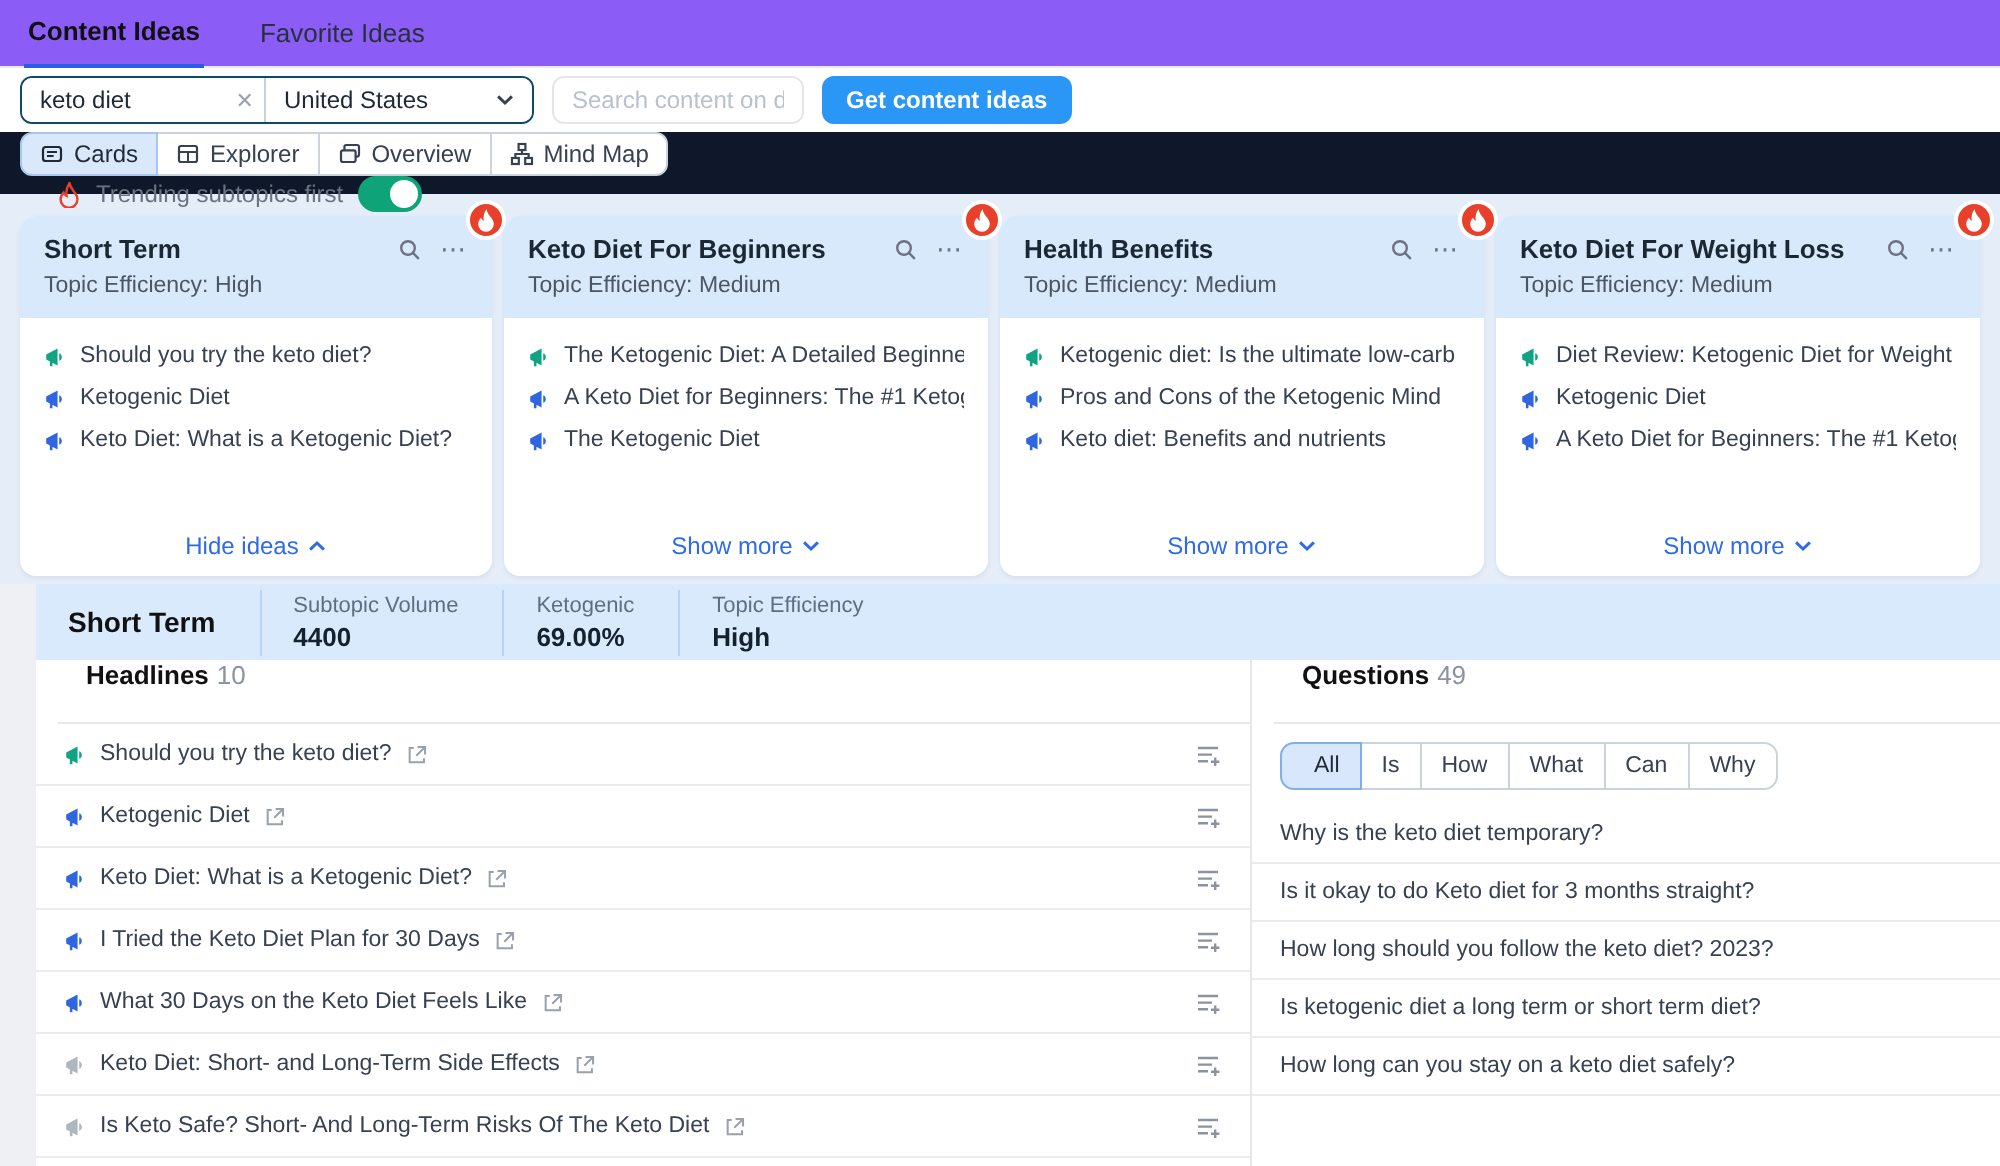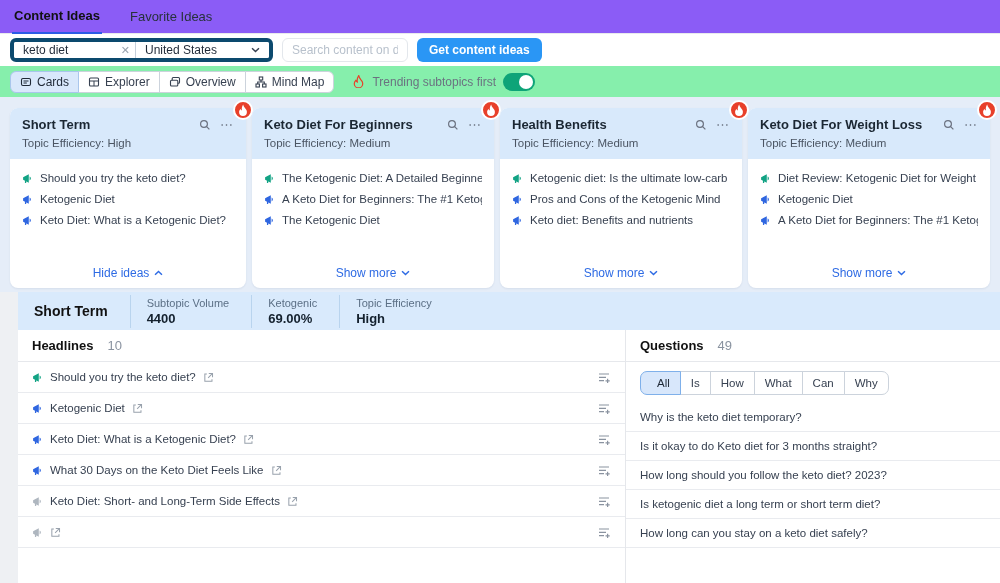--- a/index.html
+++ b/index.html
@@ -8,35 +8,35 @@
   svg { display:block; }
 
   
   .tabs-row { height:34px; display:flex; align-items:flex-end; gap:26px;
     padding:0 0 0 12px; border-bottom:1px solid #e8eaed; background:#8b5cf6; }
   .tab { font-size:13px; padding:8px 2px 9px; color:#27313b; cursor:pointer; }
   .tab.active { font-weight:bold; color:#111; border-bottom:2px solid #2b5ce6; margin-bottom:-1px; }
 
   
   .search-row { height:32px; display:flex; align-items:center; gap:9px; padding:4px 10px; background:#fff; }
-  .kw-group { display:flex; height:24px; border:4px solid #0c4a6e; border-radius:6px; background:#fff; overflow:hidden; }
+  .kw-group { display:flex; height:24px; border:1px solid #0c4a6e; border-radius:6px; background:#fff; overflow:hidden; }
   .kw-input-wrap { position:relative; width:122px; border-right:1px solid #c6cfda; display:flex; align-items:center; }
   .kw-input { border:none; outline:none; width:100%; height:100%; padding:0 20px 0 9px; font-size:12px; color:#1f2937;
     font-family:"Liberation Sans", sans-serif; }
   .clear-x { position:absolute; right:5px; color:#9aa3af; font-size:11px; cursor:pointer; }
   .country-select { width:133px; display:flex; align-items:center; justify-content:space-between;
     padding:0 9px; font-size:12px; color:#1f2937; cursor:pointer; background:#fff; }
   .domain-input { height:24px; width:126px; border:1px solid #e3e7ec; border-radius:6px; font-size:12px;
     padding:0 9px; color:#1f2937; outline:none; font-family:"Liberation Sans", sans-serif; }
   .domain-input::placeholder { color:#b8c1cc; }
   .get-ideas-btn { height:24px; border:none; border-radius:6px; background:#2a96f5; color:#fff;
     font-size:12px; font-weight:bold; padding:0 12px; cursor:pointer; font-family:"Liberation Sans", sans-serif; }
 
   
-  .toolbar-row { height:31px; display:flex; align-items:center; padding:0 10px; background:#86efac; }
+  .toolbar-row { height:31px; display:flex; align-items:flex-start; padding:0 10px; background:#0f172a;flex-direction:column; }
   .seg-group { display:flex; }
   .seg-btn { display:flex; align-items:center; gap:5px; height:22px; padding:0 9px; background:#fff;
     border:1px solid #ccd3dc; font-size:12px; color:#374151; cursor:pointer; margin-left:-1px; }
   .seg-btn:first-child { border-radius:6px 0 0 6px; margin-left:0; }
   .seg-btn:last-child { border-radius:0 6px 6px 0; }
   .seg-btn.active { background:#d9e8fb; border-color:#a9c6ec; color:#1f2937; z-index:1; }
   .trending-wrap { display:flex; align-items:center; gap:7px; margin-left:18px; }
   .trending-label { font-size:12px; color:#6b7280; }
   .toggle { width:32px; height:18px; border-radius:9px; background:#0ea478; position:relative; cursor:pointer; }
   .toggle .knob { position:absolute; top:2px; right:2px; width:14px; height:14px; border-radius:50%; background:#fff; }
@@ -66,22 +66,22 @@
   .lower-main { flex:1; display:flex; flex-direction:column; }
   .stats-bar { height:38px; background:#d9eafc; display:flex; align-items:center; padding:0 16px; }
   .stats-title { font-size:14px; font-weight:bold; color:#111; margin-right:22px; }
   .stat { border-left:1px solid #b9d4ee; padding:2px 0 2px 16px; margin-right:22px; }
   .stat-label { font-size:11px; color:#5b6f85; }
   .stat-value { font-size:13px; font-weight:bold; color:#14212e; margin-top:2px; }
 
   .panels { flex:1; display:flex; background:#fff; min-height:0; }
   .panel-left { width:608px; border-right:1px solid #e5e7eb; display:flex; flex-direction:column; }
   .panel-right { flex:1; display:flex; flex-direction:column; }
-  .panel-head { height:32px; display:flex; align-items:center; gap:14px; padding:0 14px;
-    border-bottom:1px solid #e6e8ec; flex:0 0 auto; }
+  .panel-head { height:32px; display:flex; align-items:flex-start; gap:4px; padding:0 14px;
+    border-bottom:1px solid #e6e8ec; flex:0 0 auto;margin-left:11px; }
   .panel-title { font-size:13px; font-weight:bold; color:#111; }
   .panel-count { font-size:13px; color:#8a93a0; }
 
   .hl-row { height:31px; display:flex; align-items:center; gap:7px; padding:0 14px;
     border-bottom:1px solid #e9ebef; }
   .hl-text { font-size:11.5px; color:#374151; white-space:nowrap; overflow:hidden; }
   .hl-spacer { flex:1; }
   .ext-link { color:#98a1ac; cursor:pointer; flex:0 0 auto; }
   .add-icon { color:#8a93a0; cursor:pointer; flex:0 0 auto; }
 
@@ -452,20 +452,33 @@
             </svg>
           <span class="hl-spacer"></span>
           <svg class="add-icon" width="13" height="13" viewBox="0 0 13 13">
               <use href="#i-add"></use>
             </svg>
         </div>
         <div class="hl-row">
           <svg class="mega blue" width="11" height="11" viewBox="0 0 12 12">
               <use href="#i-mega"></use>
             </svg>
+          <span class="hl-text">I Tried the Keto Diet Plan for 30 Days</span>
+          <svg class="ext-link" width="11" height="11" viewBox="0 0 12 12">
+              <use href="#i-ext"></use>
+            </svg>
+          <span class="hl-spacer"></span>
+          <svg class="add-icon" width="13" height="13" viewBox="0 0 13 13">
+              <use href="#i-add"></use>
+            </svg>
+        </div>
+        <div class="hl-row">
+          <svg class="mega blue" width="11" height="11" viewBox="0 0 12 12">
+              <use href="#i-mega"></use>
+            </svg>
           <span class="hl-text">What 30 Days on the Keto Diet Feels Like</span>
           <svg class="ext-link" width="11" height="11" viewBox="0 0 12 12">
               <use href="#i-ext"></use>
             </svg>
           <span class="hl-spacer"></span>
           <svg class="add-icon" width="13" height="13" viewBox="0 0 13 13">
               <use href="#i-add"></use>
             </svg>
         </div>
         <div class="hl-row">
@@ -478,20 +491,21 @@
             </svg>
           <span class="hl-spacer"></span>
           <svg class="add-icon" width="13" height="13" viewBox="0 0 13 13">
               <use href="#i-add"></use>
             </svg>
         </div>
         <div class="hl-row">
           <svg class="mega gray" width="11" height="11" viewBox="0 0 12 12">
               <use href="#i-mega"></use>
             </svg>
+          <span class="hl-text">Is Keto Safe? Short- And Long-Term Risks Of The Keto Diet</span>
           <svg class="ext-link" width="11" height="11" viewBox="0 0 12 12">
               <use href="#i-ext"></use>
             </svg>
           <span class="hl-spacer"></span>
           <svg class="add-icon" width="13" height="13" viewBox="0 0 13 13">
               <use href="#i-add"></use>
             </svg>
         </div>
       </div>
 

